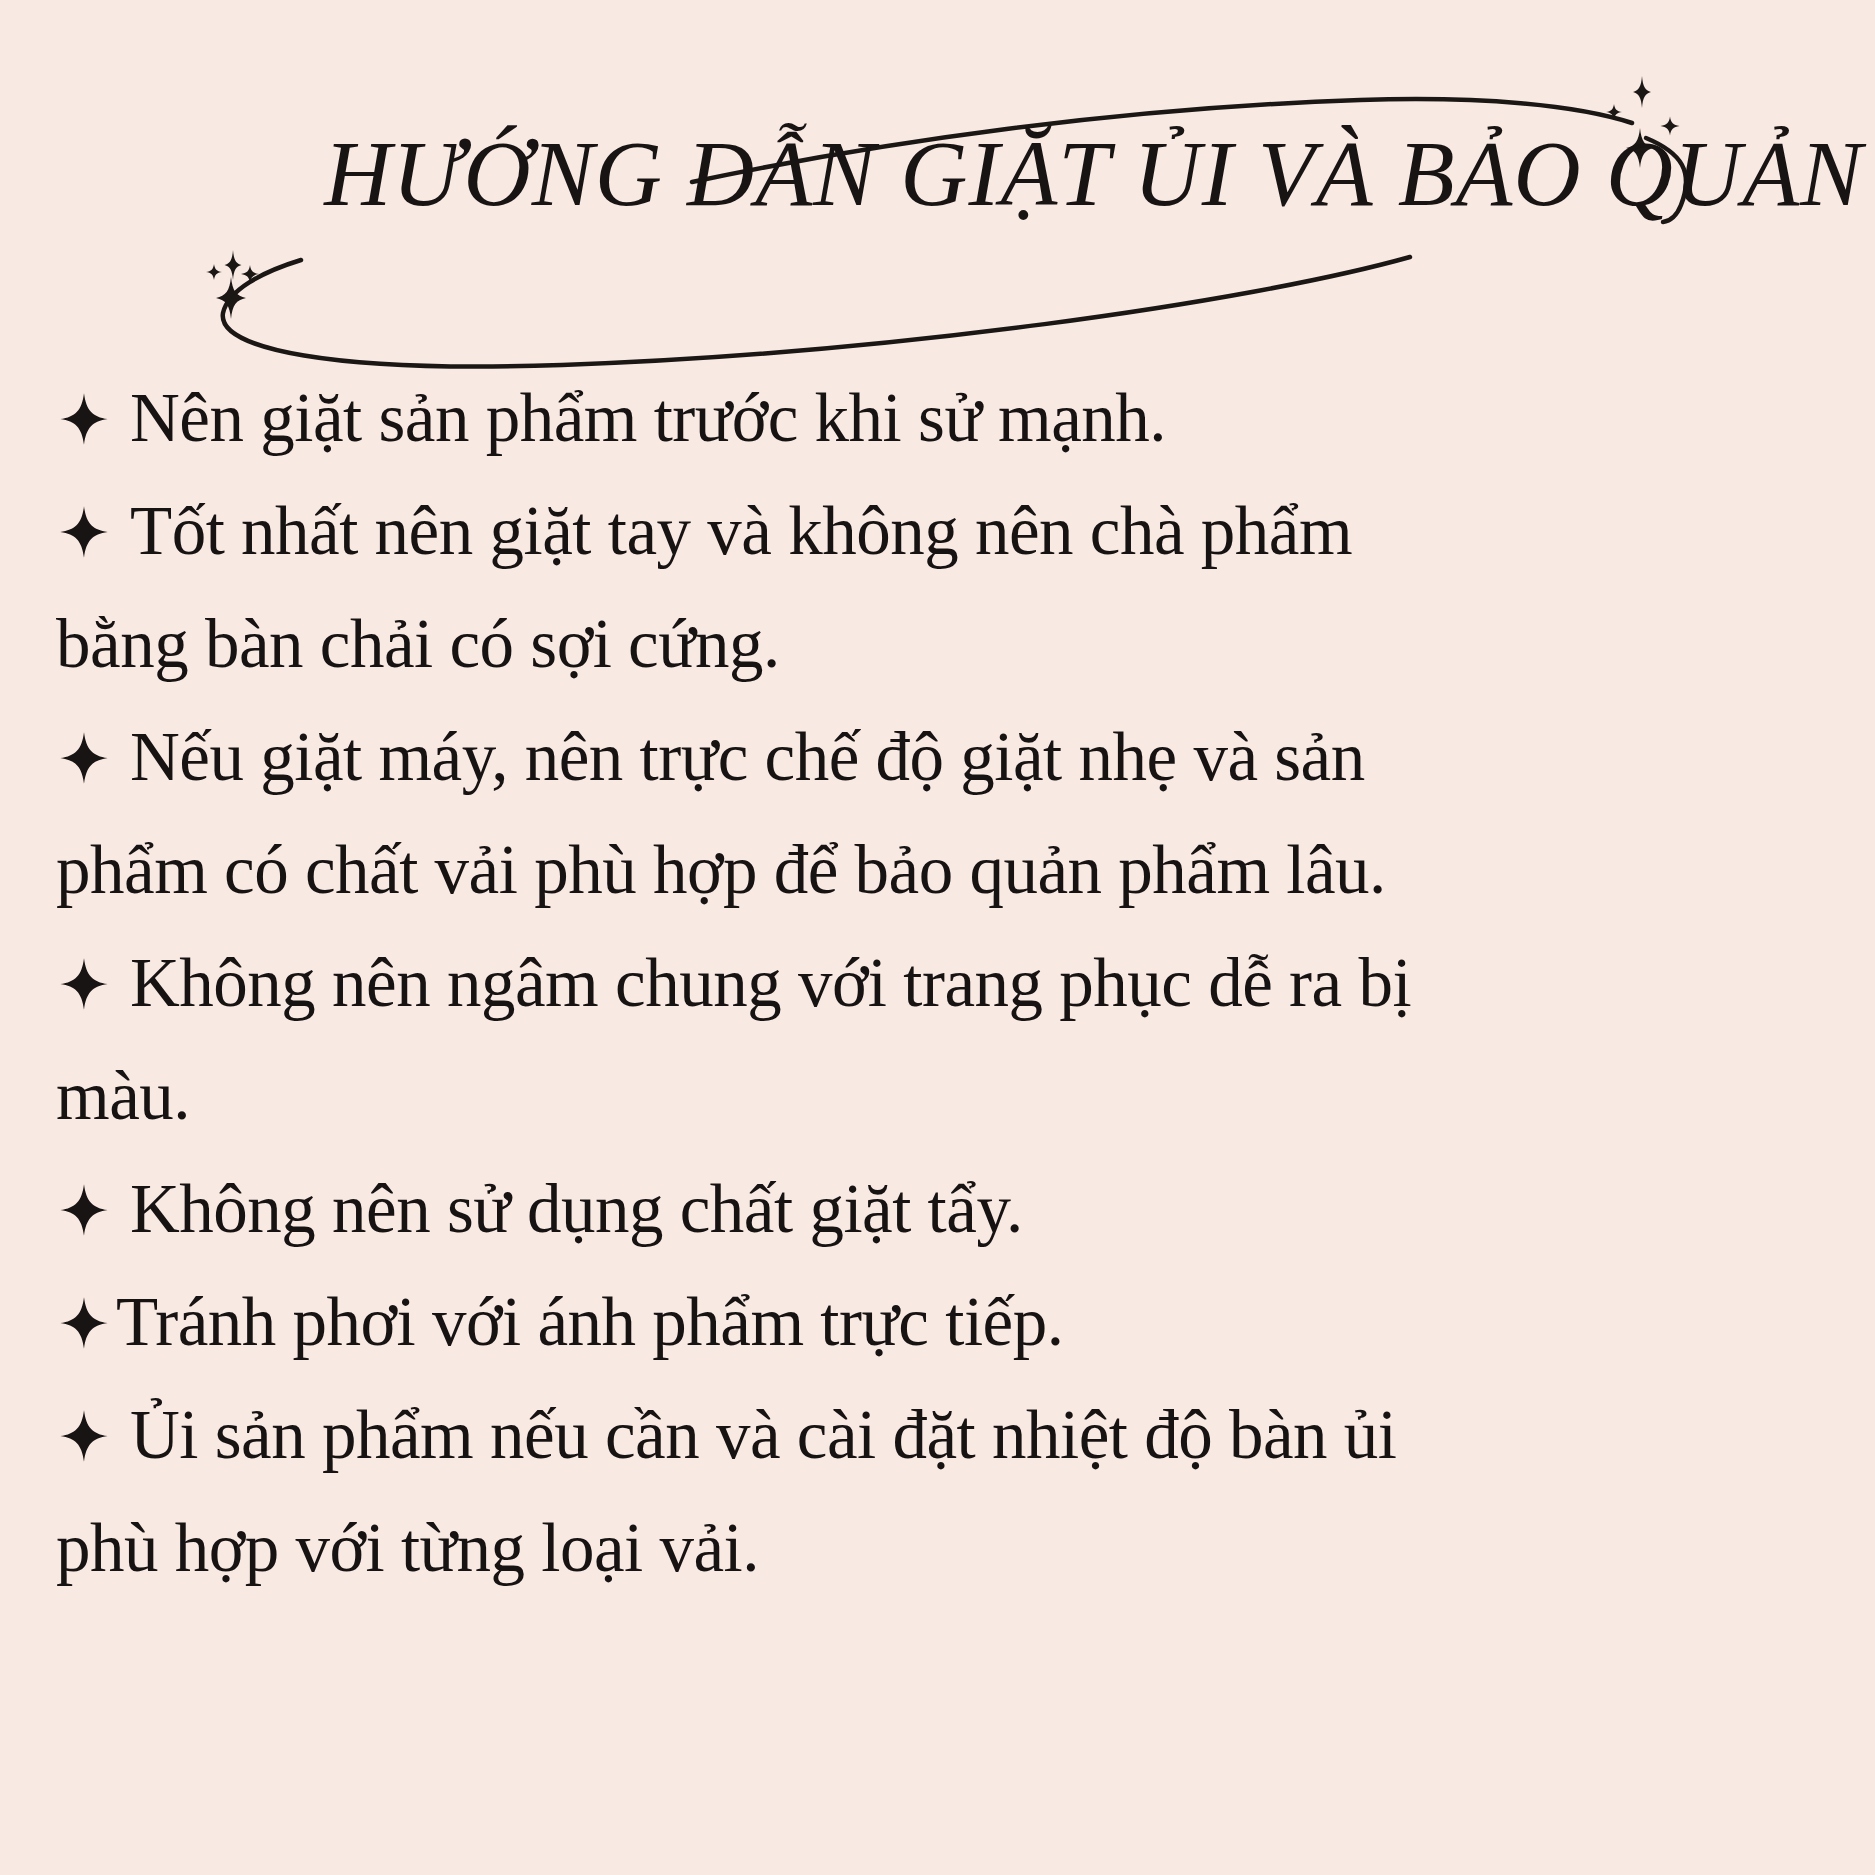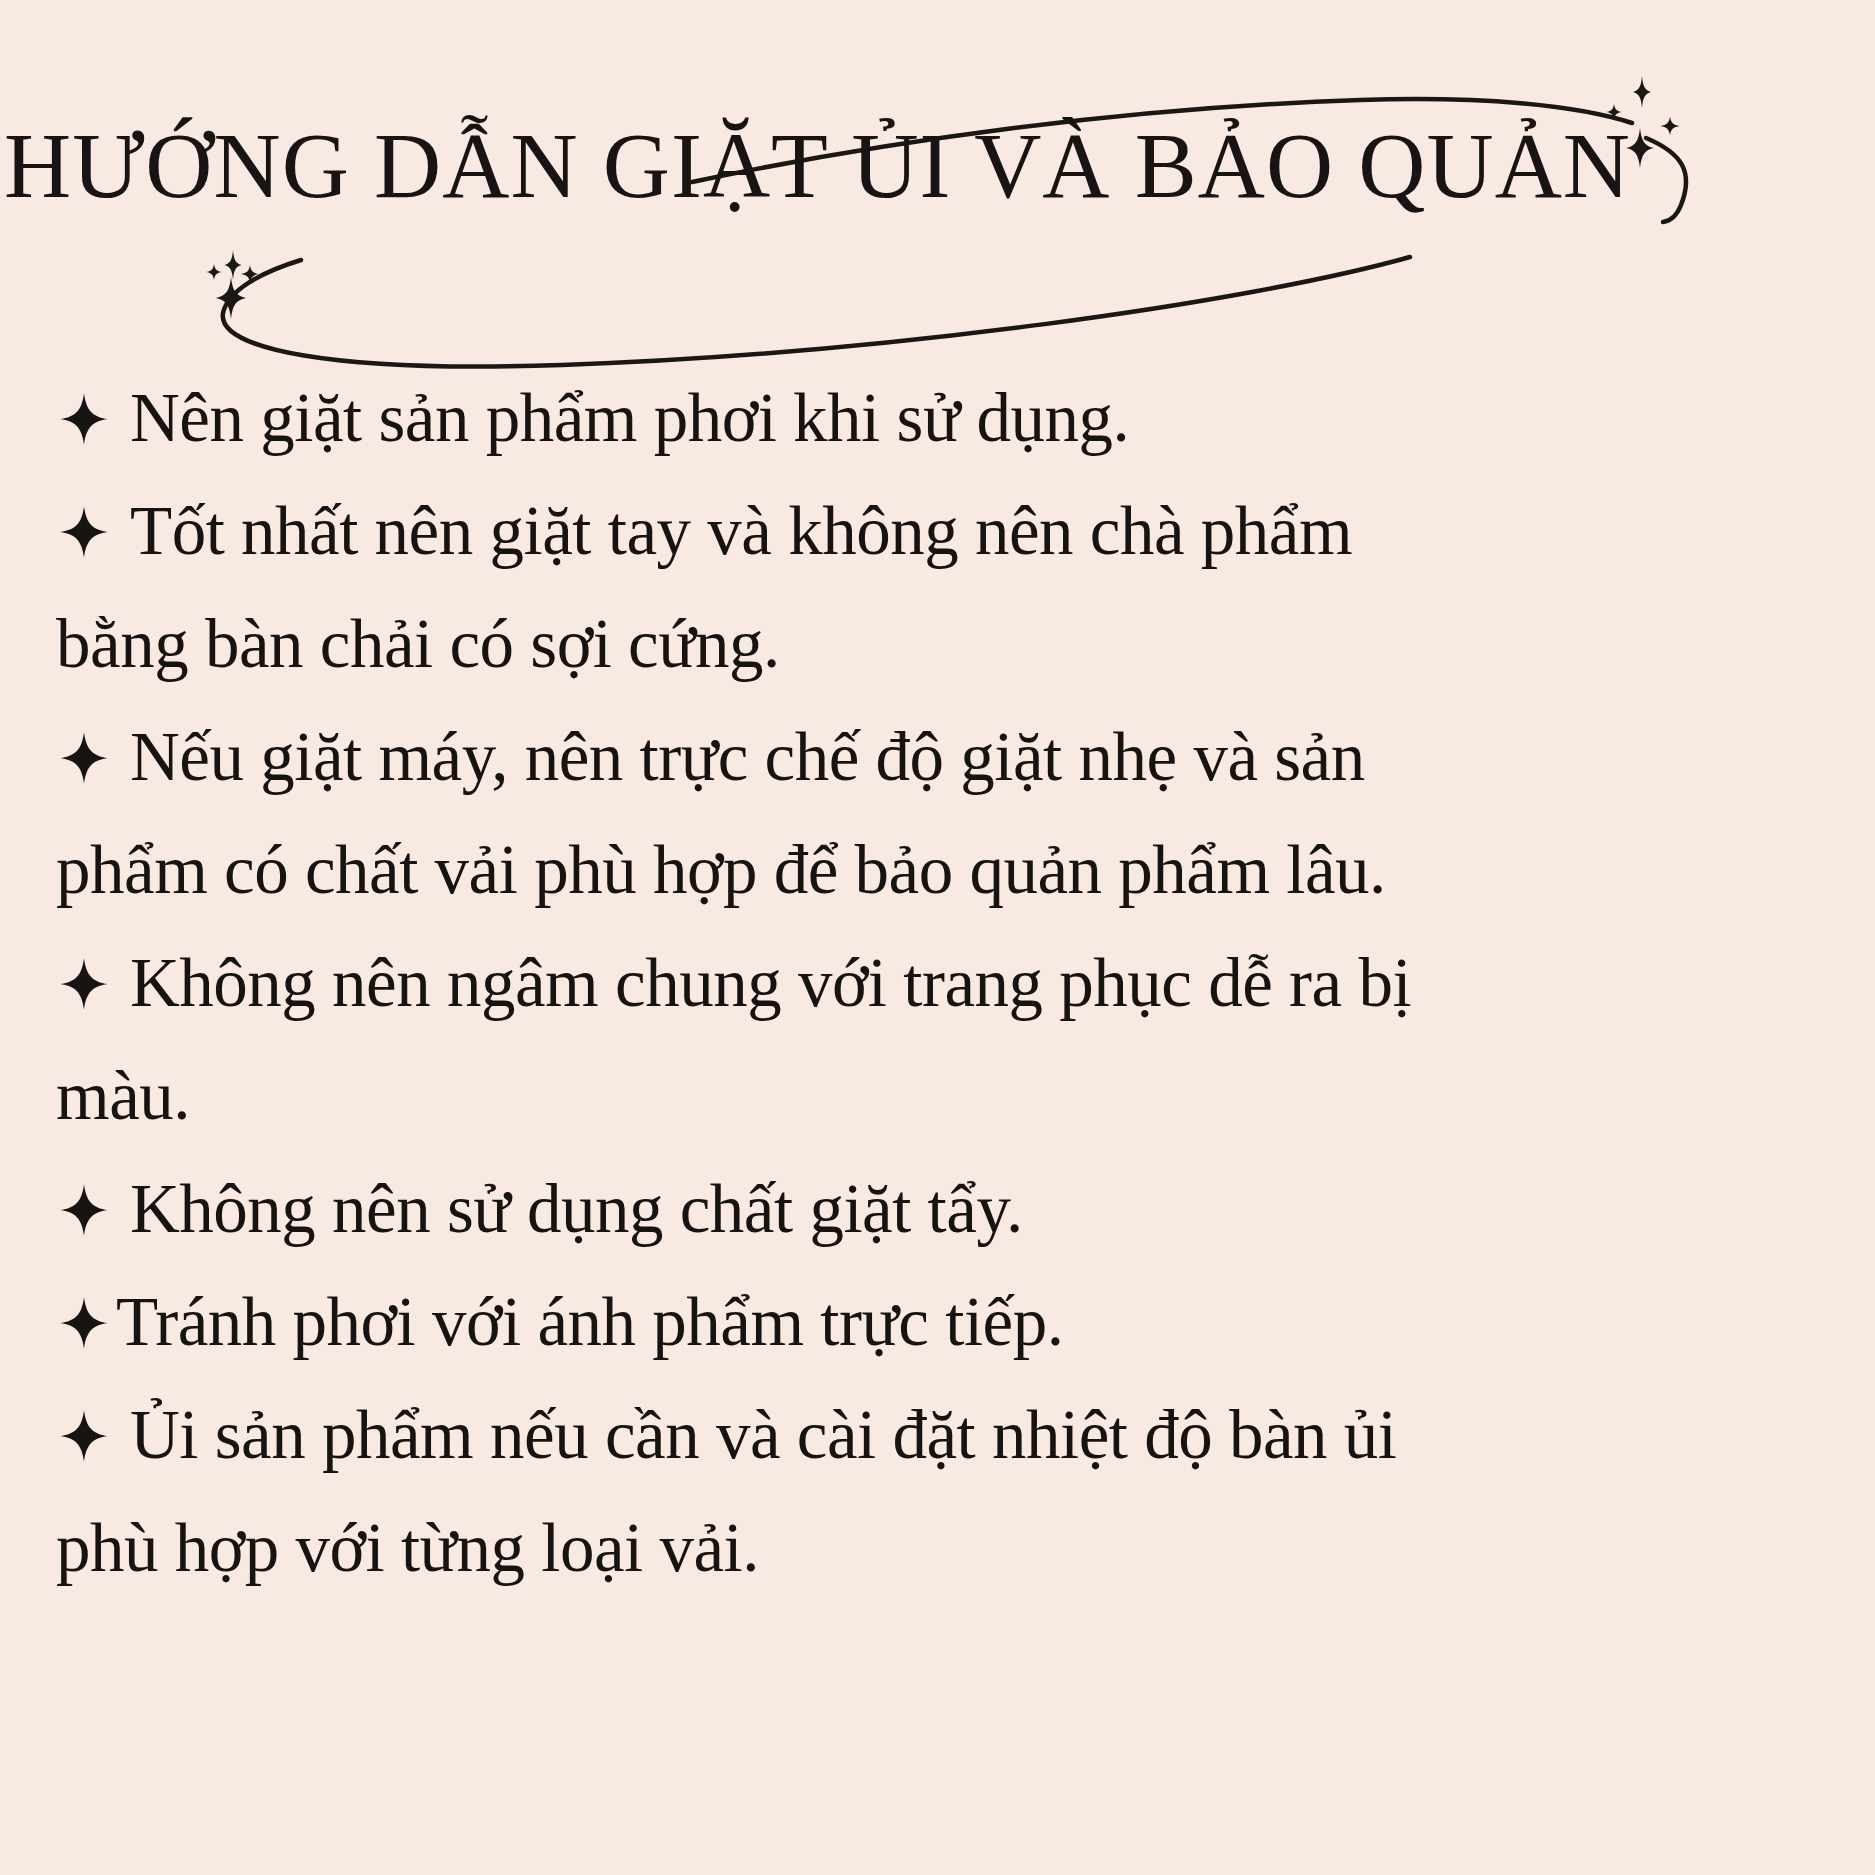--- a/index.html
+++ b/index.html
@@ -25,27 +25,28 @@
     left: 0;
     width: 1875px;
     height: 440px;
     pointer-events: none;
   }
   .page-title {
     position: absolute;
     top: 108px;
     left: 0;
     right: 0;
-    margin: 4px;
-    text-align: left;
+    margin: 12px;
+    text-align: right;
     font-size: 93px;
     font-weight: 400;
     letter-spacing: 1px;
     white-space: nowrap;
     color: #171413;
+    font-style: italic;
   }
   .content {
     position: absolute;
     top: 362px;
     left: 56px;
     right: 38px;
   }
   .item {
     margin: 0;
     font-size: 69px;
@@ -101,21 +102,21 @@
     </g>
   </svg>
 
   <h1 class="page-title">HƯỚNG DẪN GIẶT ỦI VÀ BẢO QUẢN</h1>
 
   <div class="content">
 
     <p class="item">
       <span class="bullet"><svg viewBox="-12 -13 24 26">
             <path fill="#171413" d="M0 -12 C1 -4 4 -1 11 0 C4 1 1 4 0 12 C-1 4 -4 1 -11 0 C-4 -1 -1 -4 0 -12 Z"></path>
-          </svg></span><span>Nên giặt sản phẩm phơi khi sử dụng.</span>
+          </svg></span><span>Nên giặt sản phẩm trước khi sử mạnh.</span>
     </p>
 
     <p class="item">
       <span class="bullet"><svg viewBox="-12 -13 24 26">
             <path fill="#171413" d="M0 -12 C1 -4 4 -1 11 0 C4 1 1 4 0 12 C-1 4 -4 1 -11 0 C-4 -1 -1 -4 0 -12 Z"></path>
           </svg></span><span>Tốt nhất nên giặt tay và không nên chà phẩm</span>
       <span class="cont">bằng bàn chải có sợi cứng.</span>
     </p>
 
     <p class="item">

